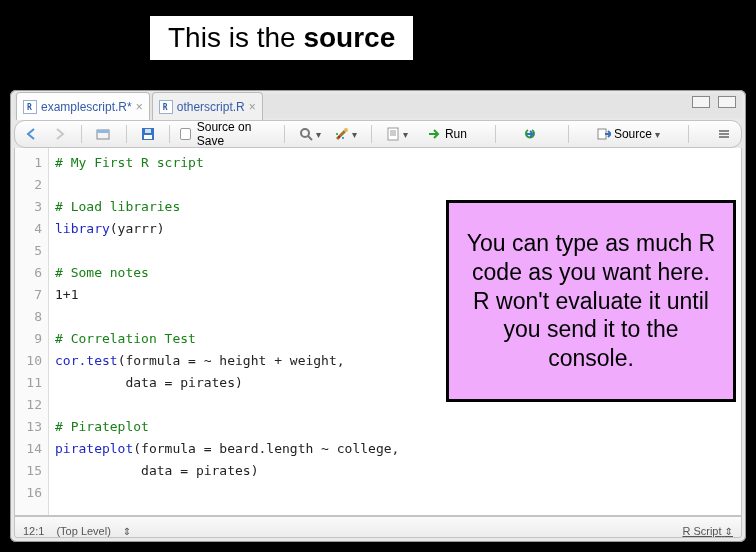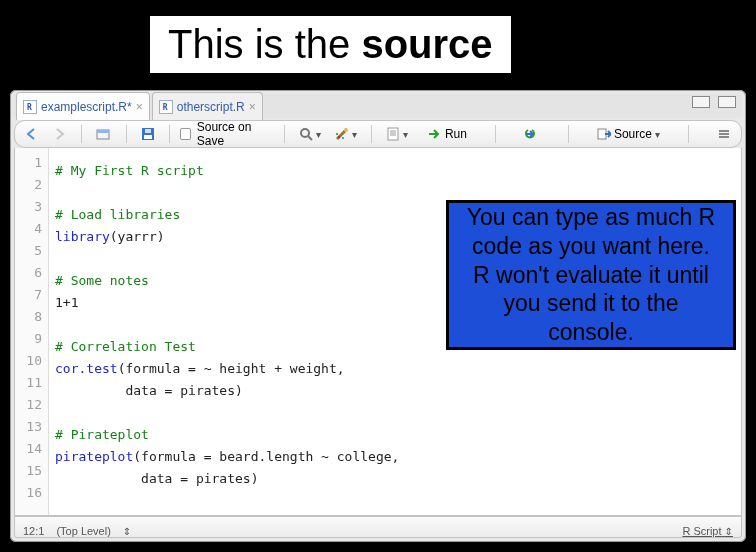--- a/index.html
+++ b/index.html
@@ -13,21 +13,21 @@
     overflow: hidden;
   }
 
   
   .hero {
     position: absolute;
     top: 16px;
     left: 150px;
     background: #fff;
     padding: 6px 18px;
-    font-size: 40px;
+    font-size: 28px;
     color: #000;
   }
   .hero b { font-weight: 800; }
 
   
   .editor {
     position: absolute;
     top: 90px;
     left: 10px;
     right: 10px;
@@ -127,21 +127,21 @@
     width:34px;
     background:#fafafa;
     border-right:1px solid #ddd;
     text-align:right;
     padding:4px 6px 0 0;
     font: 13px/22px Menlo, Monaco, Consolas, monospace;
     color:#a0a0a0;
   }
   .gutter div{height:22px;}
   .code{
-    padding:12px 6px 0 6px;
+    padding:4px 6px 0 6px;
     font: 13px/22px Menlo, Monaco, Consolas, monospace;
     color:#222;
     white-space:pre;
   }
   .code div{height:22px;}
   .c-comment{color:#188018;}
   .c-func{color:#2026c4;}
   .c-op{color:#222;}
 
   
@@ -158,23 +158,23 @@
     gap:12px;
   }
   .statusbar .right{margin-left:auto;text-decoration:underline;}
 
   
   .callout{
     position:absolute;
     top:200px;
     right:20px;
     width:290px;
-    background:#1d4ed8;
+    background:#f0abfc;
     border:3px solid #000;
-    padding:0 12px;
+    padding:26px 12px;
     font-size:23px;
     line-height:1.25;
     text-align:center;
     color:#000;
   }
 </style>
 </head>
 <body>
 
 <div class="hero">

